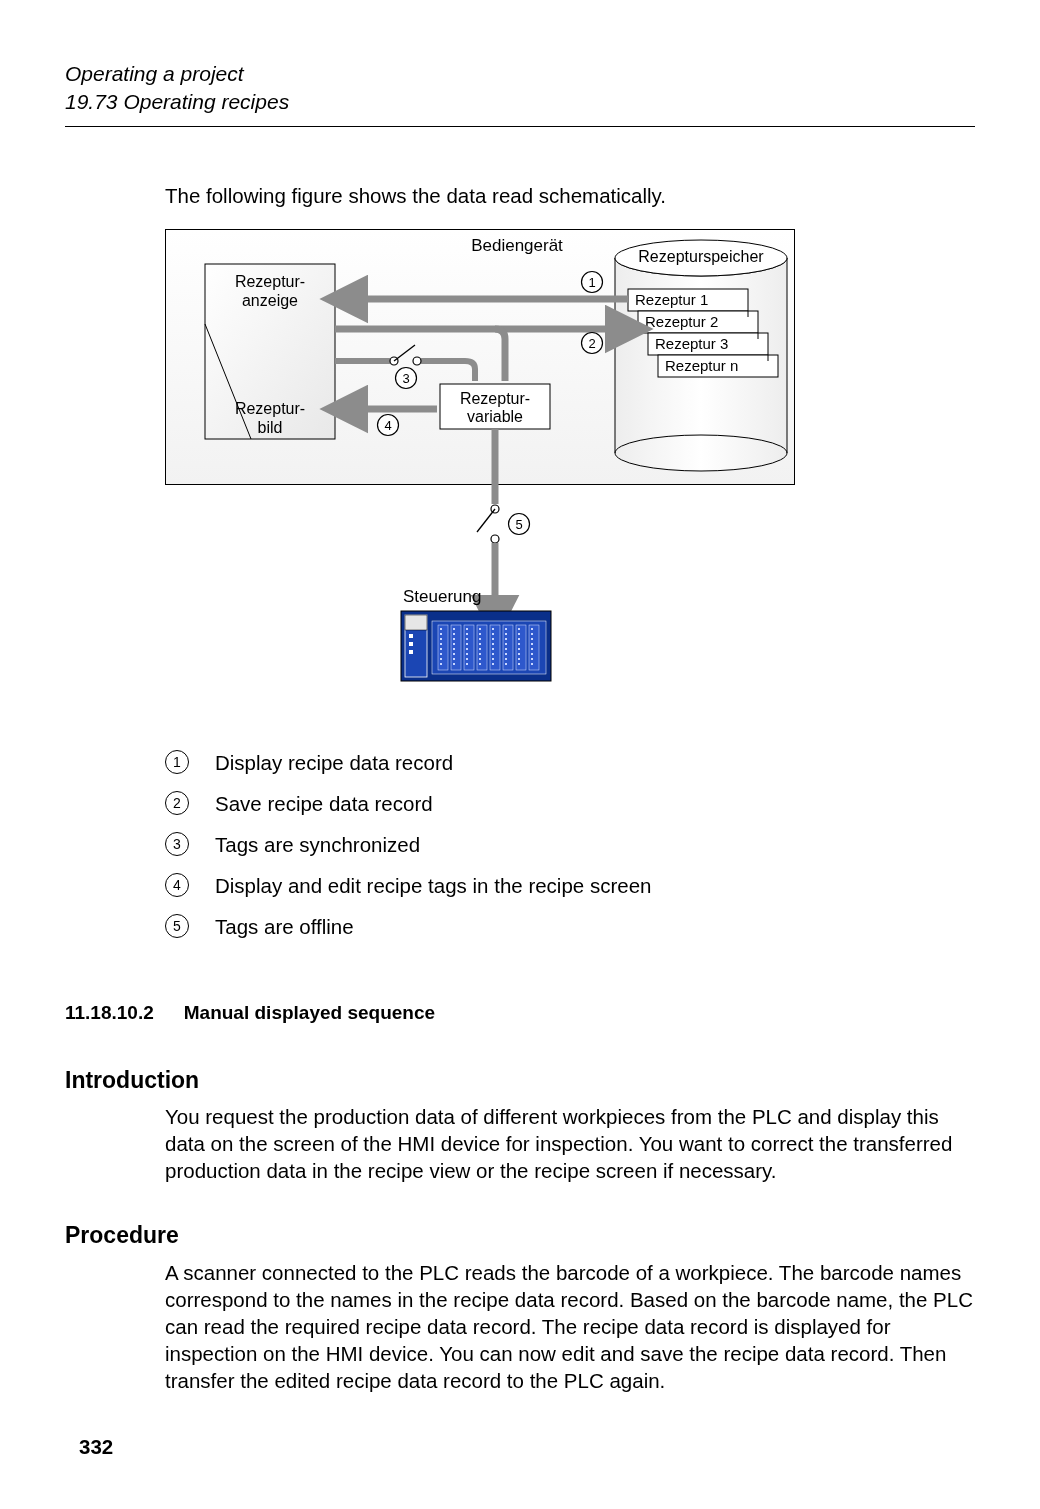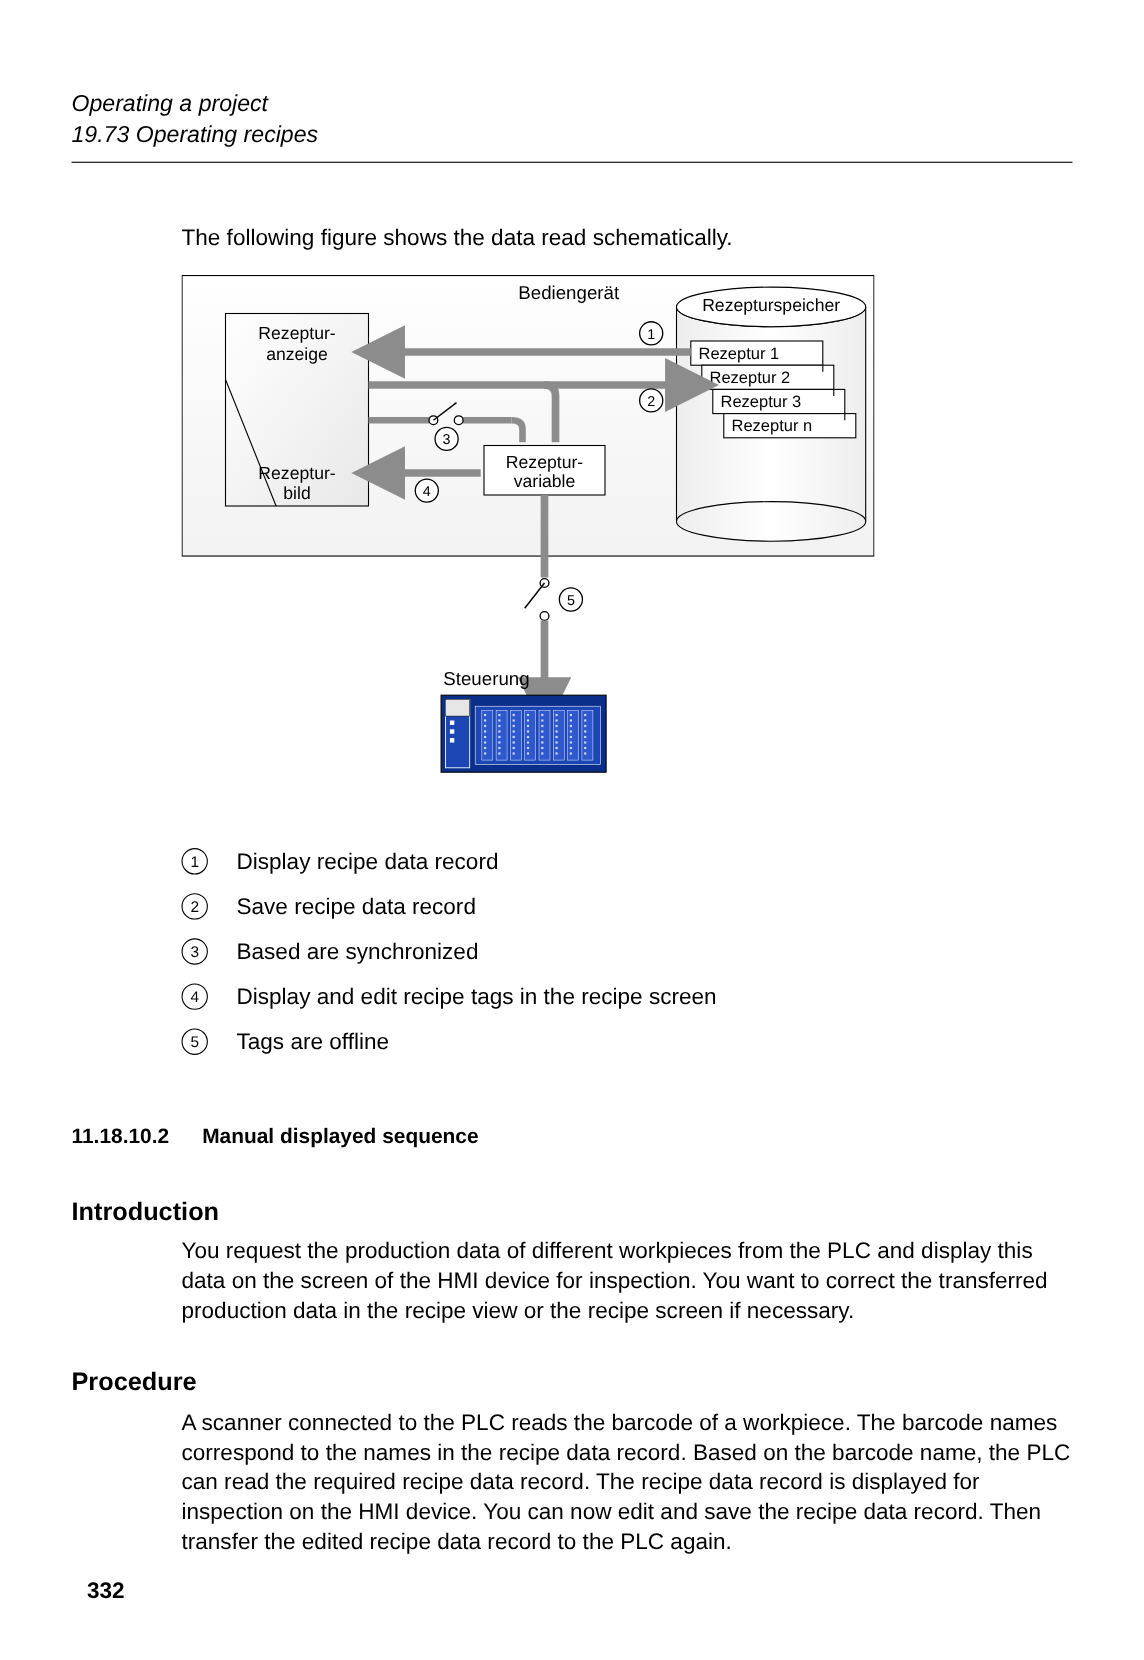--- a/index.html
+++ b/index.html
@@ -9,21 +9,21 @@
       background: #fff;
       color: #000;
       font-family: Arial, Helvetica, sans-serif;
     }
     .page {
       box-sizing: border-box;
       width: 1040px;
       height: 1509px;
       background: #ffffff;
       position: relative;
-      padding: 82px 65px 0 65px;
+      padding: 61px 65px 0 65px;
     }
     .running-head {
       font-style: italic;
       font-size: 21px;
       line-height: 1.25;
     }
     .running-head .line1 { margin: 0; }
     .running-head .line2 { margin: 2px 0 0; }
     .head-rule {
       border: none;
@@ -312,21 +312,21 @@
       <div class="legend-row">
         <div class="legend-num">
             <span class="circ-num">2</span>
           </div>
         <div class="legend-text">Save recipe data record</div>
       </div>
       <div class="legend-row">
         <div class="legend-num">
             <span class="circ-num">3</span>
           </div>
-        <div class="legend-text">Based are synchronized</div>
+        <div class="legend-text">Tags are synchronized</div>
       </div>
       <div class="legend-row">
         <div class="legend-num">
             <span class="circ-num">4</span>
           </div>
         <div class="legend-text">Display and edit recipe tags in the recipe screen</div>
       </div>
       <div class="legend-row">
         <div class="legend-num">
             <span class="circ-num">5</span>

